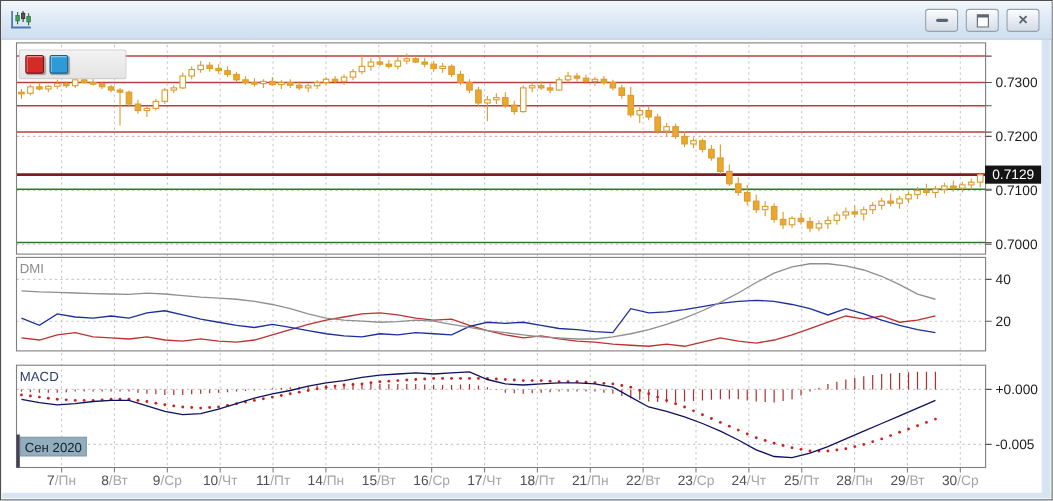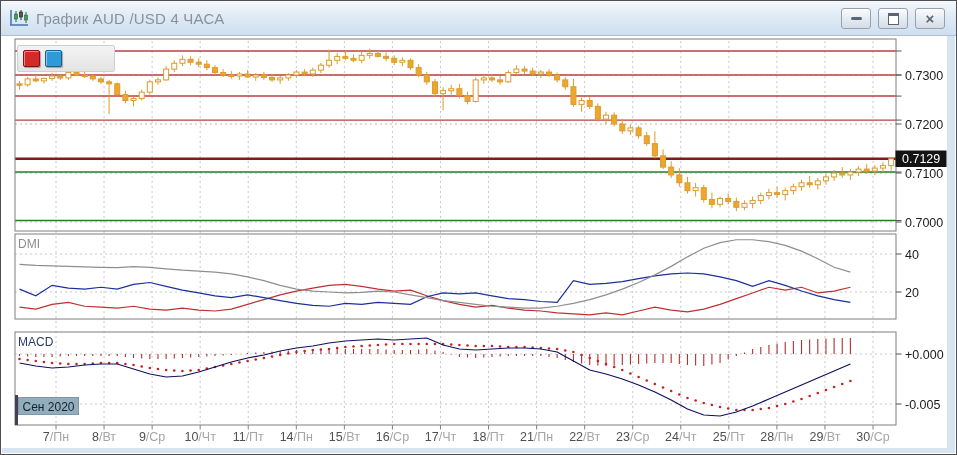--- a/index.html
+++ b/index.html
@@ -594,21 +594,20 @@
     <svg class="title-icon" viewBox="0 0 22 20">
       <line x1="3" y1="2" x2="3" y2="17" stroke="#4a7ab5" stroke-width="1.6"></line>
       <line x1="2" y1="17" x2="20" y2="17" stroke="#4a7ab5" stroke-width="1.6"></line>
       <line x1="8" y1="3" x2="8" y2="14" stroke="#2d6b3c" stroke-width="1"></line>
       <rect x="6.4" y="6" width="3.2" height="5" fill="#3f9e57" stroke="#2d6b3c" stroke-width=".6"></rect>
       <line x1="13" y1="2" x2="13" y2="12" stroke="#333" stroke-width="1"></line>
       <rect x="11.4" y="4" width="3.2" height="5" fill="#555" stroke="#222" stroke-width=".6"></rect>
       <line x1="18" y1="4" x2="18" y2="15" stroke="#2d6b3c" stroke-width="1"></line>
       <rect x="16.4" y="7" width="3.2" height="5" fill="#3f9e57" stroke="#2d6b3c" stroke-width=".6"></rect>
     </svg>
-    <span class="title-text">График AUD /USD  4 ЧАСА</span>
     <div class="win-btns">
       <div class="wbtn">
         <span class="g-min"></span>
       </div>
       <div class="wbtn">
         <span class="g-rest"></span>
       </div>
       <div class="wbtn">
         <span class="g-close">×</span>
       </div>

